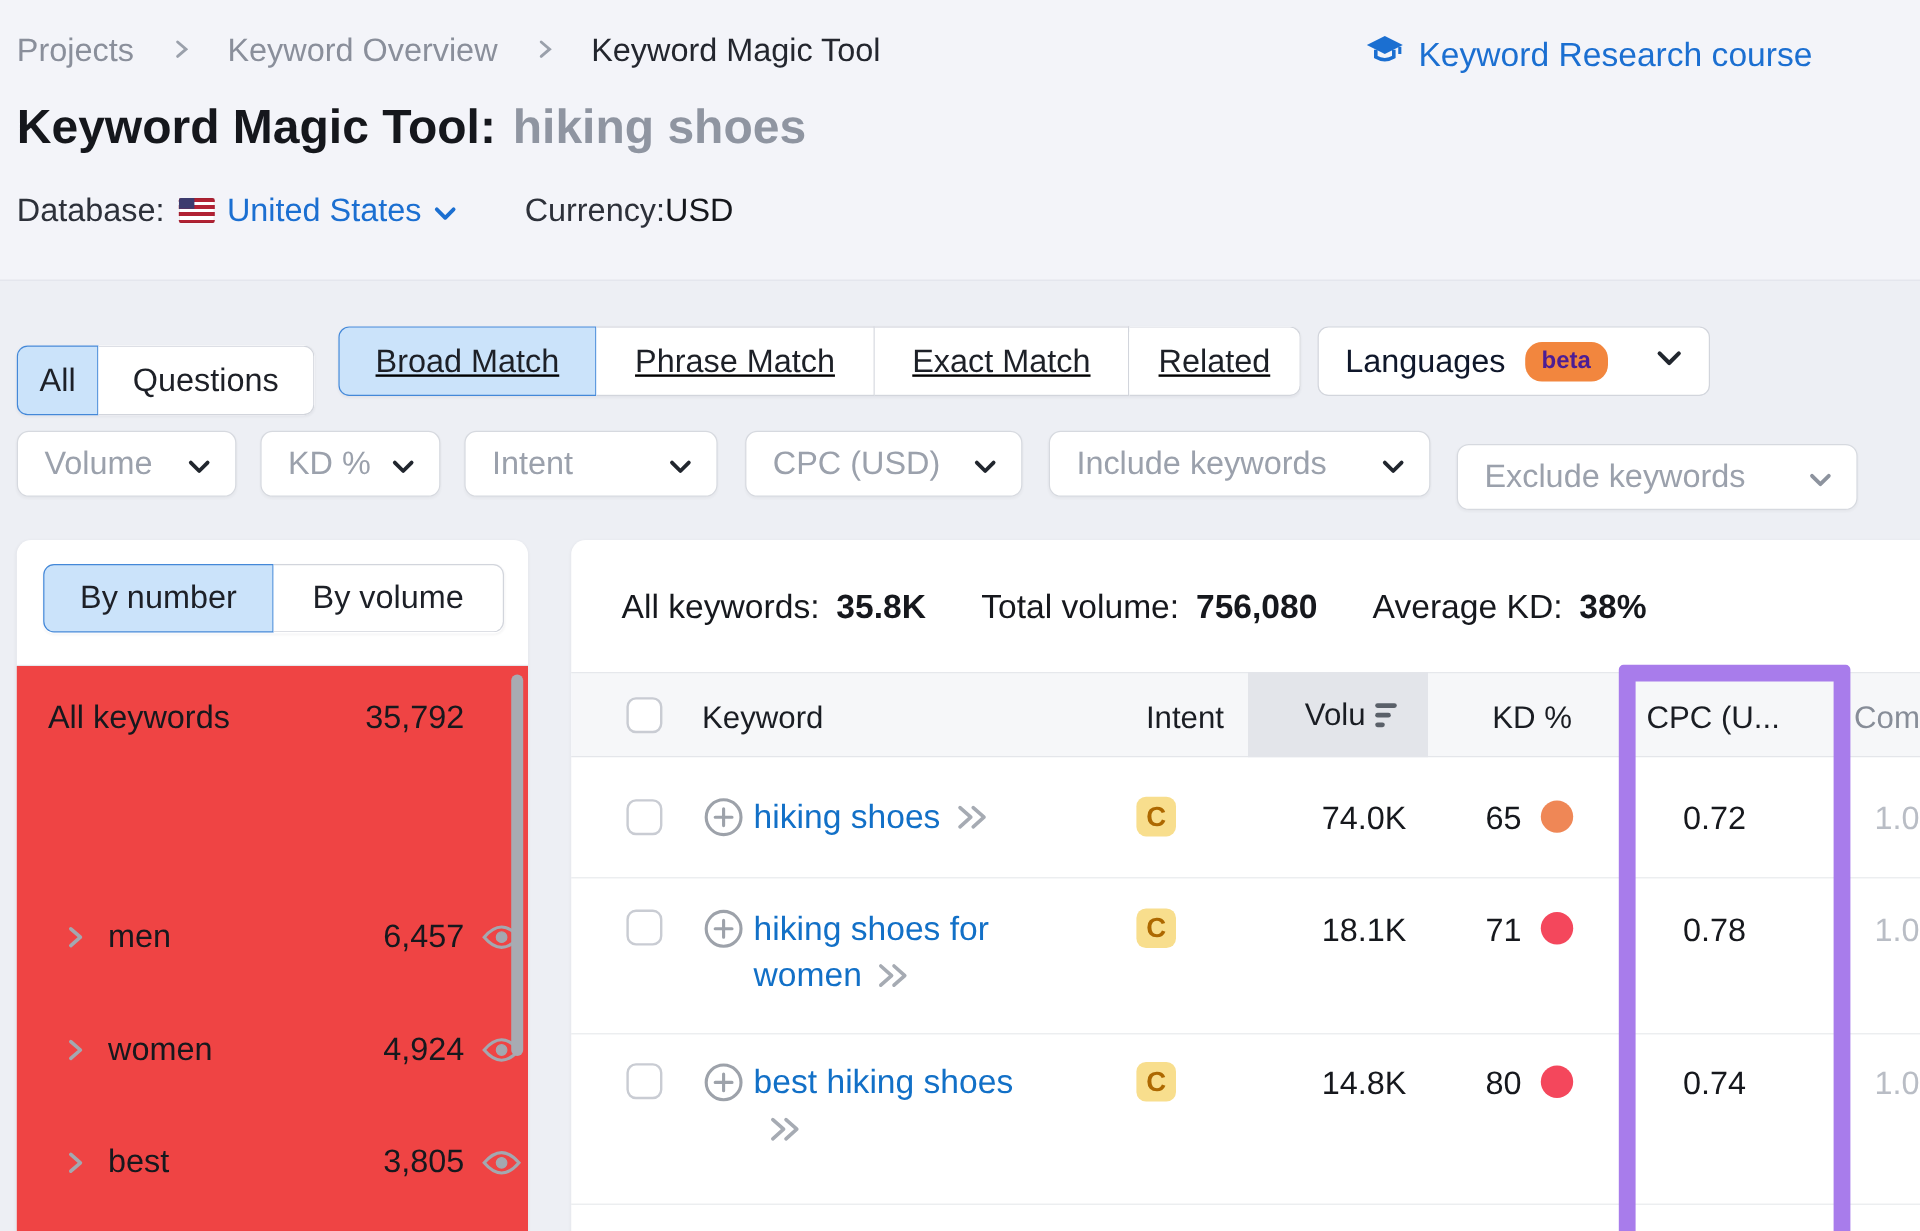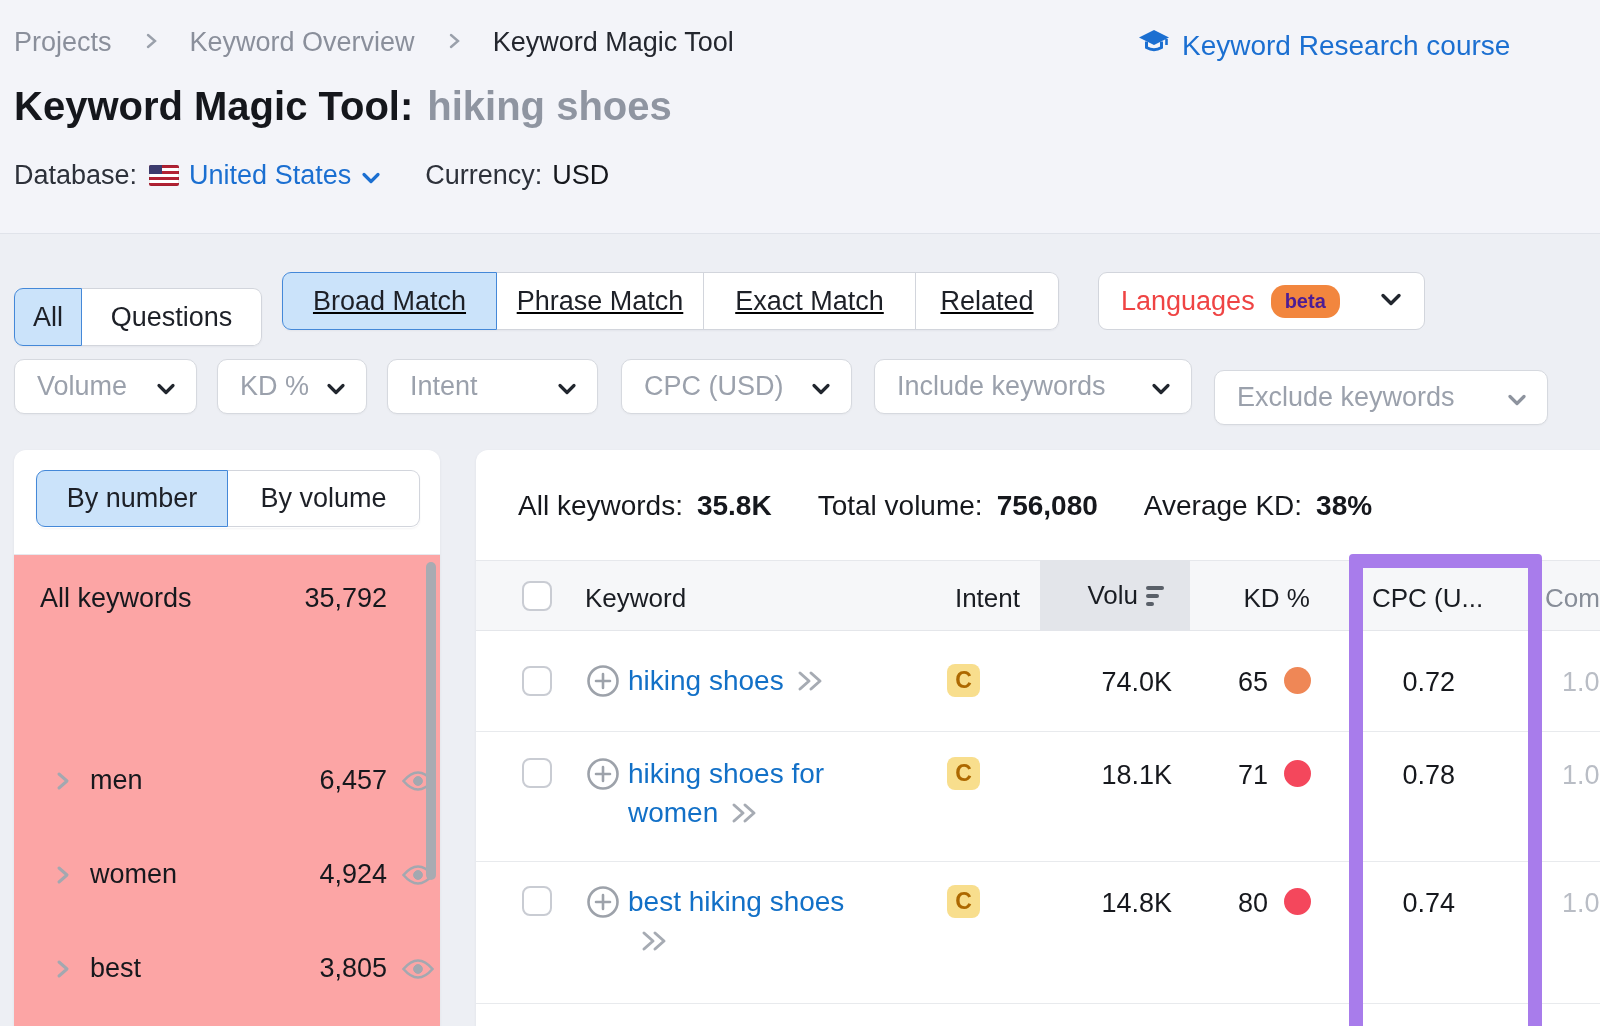--- a/index.html
+++ b/index.html
@@ -14,52 +14,52 @@
   .crumb.current{color:#23262e;}
   .course{left:1136px;top:24px;display:flex;align-items:center;gap:10px;color:#1b6fd1;font-size:28px;white-space:nowrap;width:464px;
           -webkit-mask-image:linear-gradient(90deg,#000 86%,transparent 99%);mask-image:linear-gradient(90deg,#000 86%,transparent 99%);}
   .title{left:14px;top:84px;display:flex;gap:14px;font-size:40px;font-weight:700;color:#15171c;}
   .title .query{color:#8f95a1;}
   .dbrow{left:14px;top:160px;display:flex;align-items:center;gap:12px;font-size:27px;color:#2d313a;}
   .dbrow .dbval{color:#1b6fd1;cursor:pointer;display:flex;align-items:center;gap:10px;}
   .flag{position:relative;width:30px;height:21px;border-radius:2px;overflow:hidden;display:inline-block;
         background:repeating-linear-gradient(#b22234 0 3px,#ffffff 3px 6px);box-shadow:0 0 0 1px rgba(0,0,0,.08) inset;}
   .flag::after{content:"";position:absolute;left:0;top:0;width:13px;height:9px;background:#3c3b6e;}
-  .currency{margin-left:32px;display:flex;gap:10px;align-items:flex-end;}
+  .currency{margin-left:44px;display:flex;align-items:flex-end;}
   .currency .cval{color:#15171c;}
 
   
   .seg{display:flex;height:58px;border-radius:9px;background:#fff;box-shadow:0 1px 2px rgba(40,45,60,.05);}
   .seg .tab{display:flex;align-items:center;justify-content:center;font-size:27px;color:#1d2027;border:1px solid #d2d5dc;
             background:#fff;cursor:pointer;box-sizing:border-box;}
   .seg .tab+.tab{border-left:none;}
   .seg .tab:first-child{border-radius:9px 0 0 9px;}
   .seg .tab:last-child{border-radius:0 9px 9px 0;}
   .seg .tab.sel{background:#cbe3fa;border:1.5px solid #4488d8;}
   .langbtn{left:1098px;top:272px;width:327px;height:58px;background:#fff;border:1px solid #d2d5dc;border-radius:9px;
            display:flex;align-items:center;gap:16px;box-sizing:border-box;padding:0 22px;cursor:pointer;}
-  .langbtn .langlabel{font-size:27px;color:#ef4444;}
+  .langbtn .langlabel{font-size:27px;color:#0f172a;}
   .beta{background:#f2863e;color:#4c1d95;font-size:20px;font-weight:700;border-radius:14px;padding:5px 14px;}
   .langbtn .chev{margin-left:auto;}
 
   
   .fbtn{top:359px;height:55px;background:#fff;border:1px solid #d6d9df;border-radius:10px;box-sizing:border-box;
         display:flex;align-items:center;justify-content:space-between;padding:0 20px 0 22px;cursor:pointer;
         font-size:27px;color:#9ba1ac;box-shadow:0 1px 2px rgba(40,45,60,.04);}
 
   
   .card{background:#fff;box-shadow:0 1px 3px rgba(40,45,60,.07);}
   .sidecard{left:14px;top:450px;width:426px;height:576px;border-radius:12px 12px 0 0;}
   .maincard{left:476px;top:450px;width:1124px;height:576px;border-radius:12px 0 0 0;}
 
   
   .toggle{left:22px;top:20px;}
   .toggle .tab{width:192px;height:57px;}
   .side-div{left:0;top:104px;width:426px;height:1px;background:#e6e8ed;}
-  .side-list{left:0;top:105px;width:426px;height:471px;background:#fca5a5;}
+  .side-list{left:0;top:105px;width:426px;height:471px;background:#ef4444;}
   .srow{position:absolute;left:0;width:426px;height:56px;}
   .srow .slabel{position:absolute;font-size:27px;color:#16181d;top:12px;}
   .srow .scount{position:absolute;left:221px;width:152px;text-align:right;font-size:27px;color:#16181d;top:12px;}
   .srow .schev{position:absolute;left:40px;top:17px;}
   .srow .seye{position:absolute;left:387px;top:16px;cursor:pointer;}
   .scrollbar{left:412px;top:112px;width:10px;height:318px;border-radius:6px;background:#a8abb2;}
 
   
   .summary{left:42px;top:28px;display:flex;align-items:center;gap:14px;font-size:28px;color:#16181d;height:56px;}
   .summary b{font-weight:700;}
@@ -140,21 +140,21 @@
     </span>
   </div>
 
   <div class="abs seg" style="left:14px;top:272px;margin-top:16px;">
     <div class="tab sel" style="width:68px;">All</div>
     <div class="tab" style="width:180px;">Questions</div>
   </div>
 
   <div class="abs seg" style="left:282px;top:272px;text-decoration:underline;">
     <div class="tab sel" style="width:215px;">Broad Match</div>
-    <div class="tab" style="width:207px;">Phrase Match</div>
+    <div class="tab" style="width:232px;">Phrase Match</div>
     <div class="tab" style="width:212px;">Exact Match</div>
     <div class="tab" style="width:143px;">Related</div>
   </div>
 
   <div class="abs langbtn">
     <span class="langlabel">Languages</span>
     <span class="beta">beta</span>
     <span class="chev"><svg width="22" height="13" viewBox="0 0 22 13">
           <path d="M3 2.5 L11 10.5 L19 2.5" fill="none" stroke="#21262e" stroke-width="3.4" stroke-linecap="round" stroke-linejoin="round"></path>
         </svg></span>

